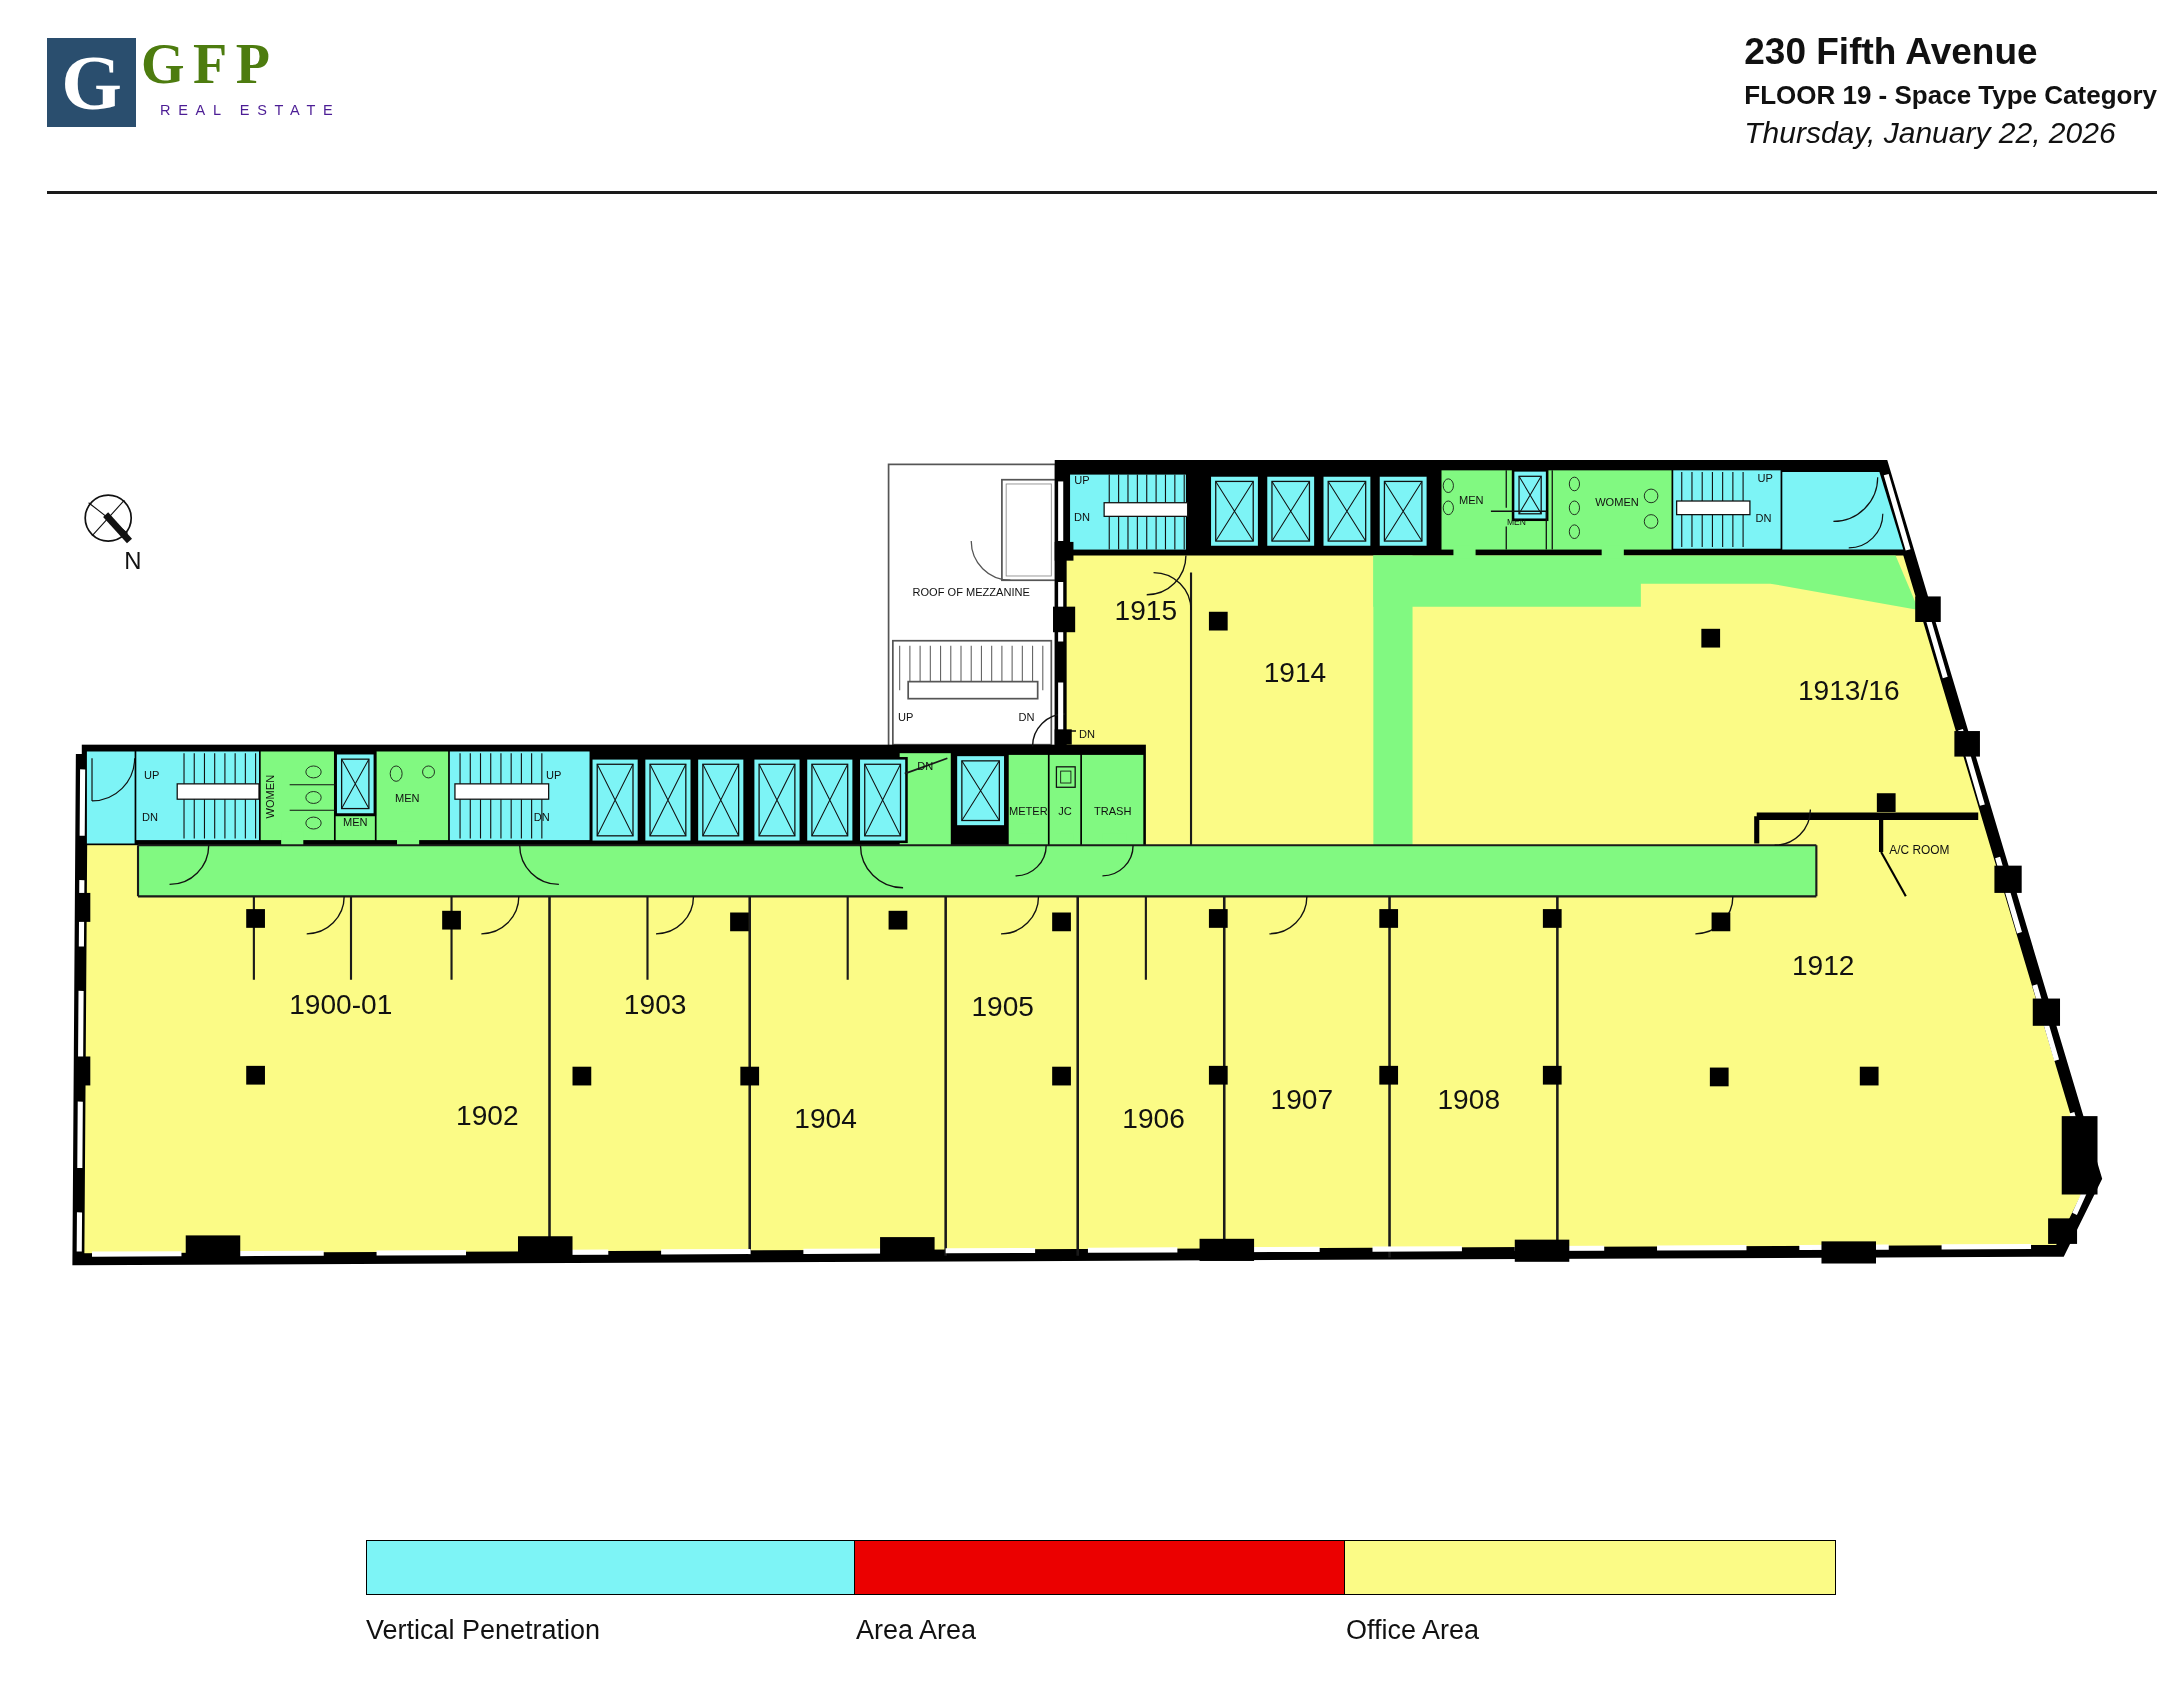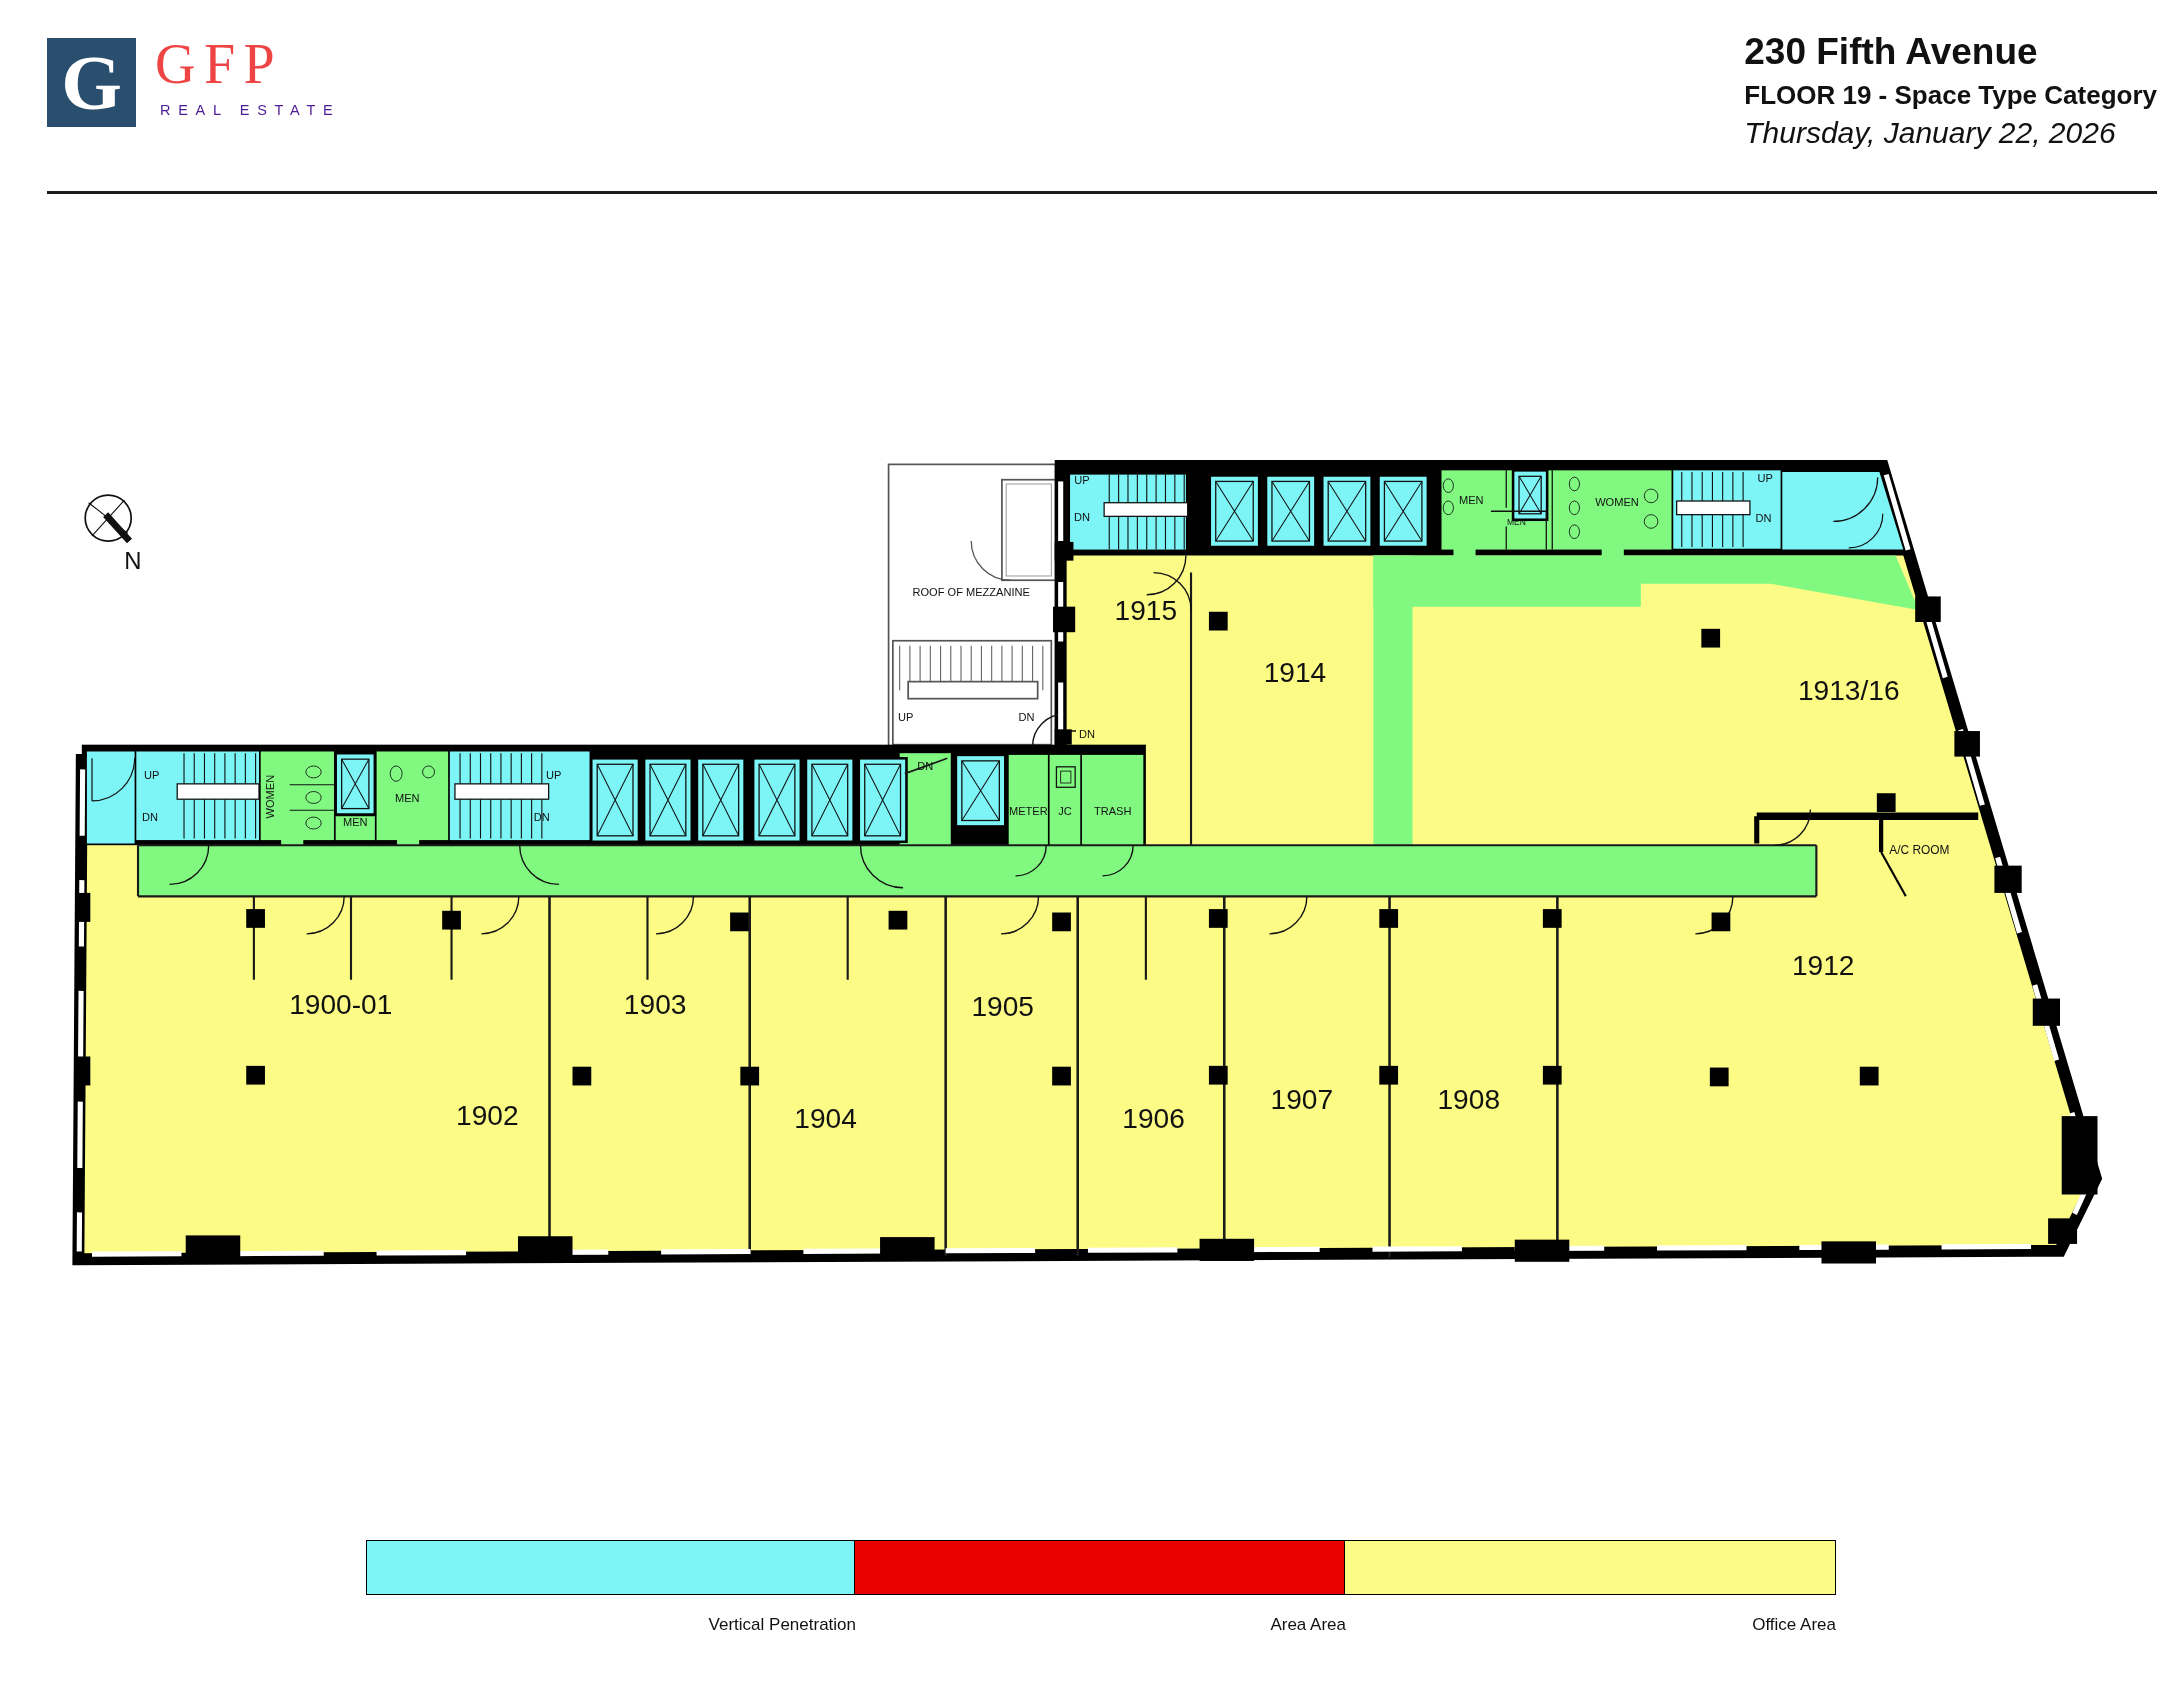--- a/index.html
+++ b/index.html
@@ -2,40 +2,40 @@
 <html style="font-size:13.6px"><head>
 <meta charset="utf-8">
 <style>
   html,body{margin:0;padding:0;background:#fff;}
   .page{position:relative;width:2181px;height:1687px;background:#fff;overflow:hidden;
         font-family:"Liberation Sans",sans-serif;color:#111;}
   
   .logo-box{position:absolute;left:47px;top:38px;width:89px;height:89px;background:#2A4E6E;
             display:flex;align-items:center;justify-content:center;}
   .logo-g{font-family:"Liberation Serif",serif;font-size:78px;font-weight:bold;color:#fff;line-height:1;}
-  .brand{position:absolute;left:155px;top:32px;font-family:"Liberation Serif",serif;font-size:56px;
-         color:#ef4444;letter-spacing:8.5px;}
+  .brand{position:absolute;left:141px;top:32px;font-family:"Liberation Serif",serif;font-size:56px;
+         color:#4d7c0f;letter-spacing:8.5px;font-weight:bold;}
   .tagline{position:absolute;left:160px;top:102px;font-size:14.5px;letter-spacing:7.7px;color:#4c1d95;}
   .titles{position:absolute;right:24px;top:31px;}
   .title{font-size:37px;font-weight:bold;}
   .subtitle{font-size:26px;font-weight:bold;margin-top:6.8px;}
   .date{font-size:30px;font-style:italic;margin-top:5.1px;}
   .rule{position:absolute;left:47px;top:191px;width:2110px;height:2.6px;background:#1a1a1a;}
   
   svg.plan{position:absolute;left:0;top:0;}
   svg text{font-family:"Liberation Sans",sans-serif;fill:#111;}
   .room-label{font-size:33px;}
   .sm{font-size:13px;}
   .xs{font-size:10px;}
   
   .legend{position:absolute;left:366px;top:1540px;width:1470px;display:flex;}
   .legend-item{flex:1 1 0;min-width:0;}
   .legend-sw{height:53px;border:1.7px solid #000;margin-left:-1.7px;}
   .legend-item:first-child .legend-sw{margin-left:0;}
-  .legend-label{text-align:right;font-size:17px;margin-top:20.4px;white-space:nowrap;}
+  .legend-label{text-align:left;font-size:27px;margin-top:20.4px;white-space:nowrap;}
 </style>
 </head>
 <body>
 
 <div class="page">
 
   <svg class="plan" width="2181" height="1687" viewBox="0 0 2560 1980">
 
     <g stroke="#111" fill="none">
       <circle cx="127" cy="608" r="27" stroke-width="2"></circle>

